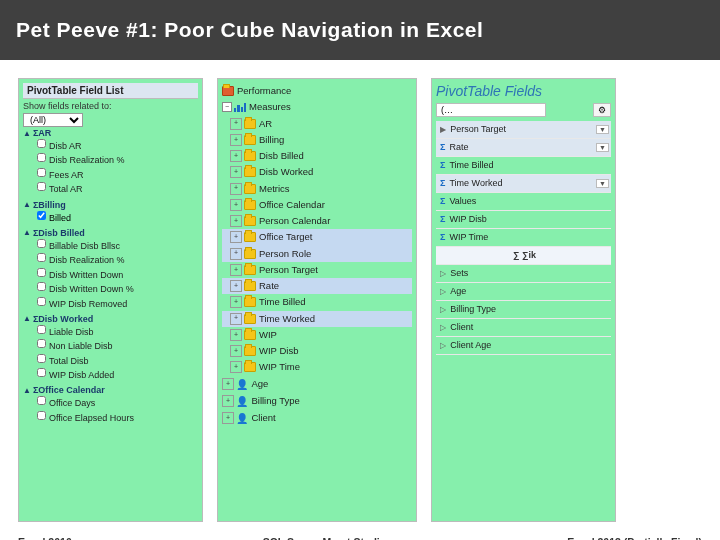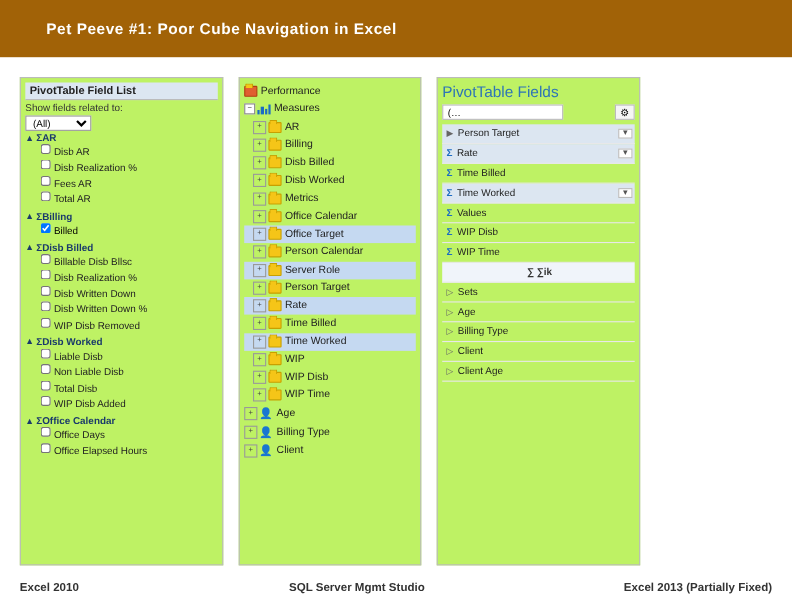--- a/index.html
+++ b/index.html
@@ -5,39 +5,39 @@
     * { box-sizing: border-box; margin: 0; padding: 0; }
     body {
       width: 720px;
       height: 540px;
       font-family: Arial, sans-serif;
       background: #fff;
       overflow: hidden;
     }
 
     .header {
-      background: #a16207;
+      background: #404040;
       color: #fff;
-      font-size: 14px;
+      font-size: 21px;
       font-weight: bold;
-      padding: 18px 42px;
+      padding: 18px 16px;
       letter-spacing: 0.5px;
     }
 
     .main-content {
       display: flex;
       flex-direction: row;
       padding: 18px 18px 10px 18px;
       gap: 14px;
       height: calc(540px - 68px);
     }
 
     
     .panel {
-      background: #bef264;
+      background: #86efac;
       border: 1px solid #bbb;
       display: flex;
       flex-direction: column;
     }
 
     .panel-1 {
       width: 185px;
       min-height: 340px;
       font-size: 9.5px;
       color: #222;
@@ -107,21 +107,21 @@
       width: 9px;
       height: 9px;
     }
 
     .field-item.checked {
       color: #000;
     }
 
     
     .panel-2 {
-      width: 166px;
+      width: 200px;
       font-size: 9.5px;
       color: #222;
       padding: 4px;
       min-height: 360px;
     }
 
     .tree-item {
       display: flex;
       align-items: center;
       padding: 1px 0 1px 0;
@@ -193,20 +193,21 @@
       padding: 4px;
       min-height: 340px;
     }
 
     .panel-3 .panel-title-excel2013 {
       font-size: 14px;
       font-weight: normal;
       color: #2e75b6;
       margin-bottom: 4px;
       font-family: 'Segoe UI', Arial, sans-serif;
+      font-style: italic;
     }
 
     .panel-3 .fields-header-row {
       display: flex;
       align-items: center;
       justify-content: space-between;
       margin-bottom: 4px;
     }
 
     .panel-3 .search-fields {
@@ -456,34 +457,34 @@
     <div class="tree-item tree-level-1">
       <span class="expand-icon">+</span>
       <span class="folder-icon"></span>
       <span>Metrics</span>
     </div>
     <div class="tree-item tree-level-1">
       <span class="expand-icon">+</span>
       <span class="folder-icon"></span>
       <span>Office Calendar</span>
     </div>
+    <div class="tree-item tree-level-1">
+      <span class="expand-icon">+</span>
+      <span class="folder-icon"></span>
+      <span>Person Calendar</span>
+    </div>
     <div class="tree-item tree-level-1 selected-tree">
       <span class="expand-icon">+</span>
       <span class="folder-icon"></span>
       <span>Office Target</span>
     </div>
-    <div class="tree-item tree-level-1">
-      <span class="expand-icon">+</span>
-      <span class="folder-icon"></span>
-      <span>Person Calendar</span>
-    </div>
     <div class="tree-item tree-level-1 selected-tree">
       <span class="expand-icon">+</span>
       <span class="folder-icon"></span>
-      <span>Server Role</span>
+      <span>Person Role</span>
     </div>
     <div class="tree-item tree-level-1">
       <span class="expand-icon">+</span>
       <span class="folder-icon"></span>
       <span>Person Target</span>
     </div>
     <div class="tree-item tree-level-1 selected-tree">
       <span class="expand-icon">+</span>
       <span class="folder-icon"></span>
       <span>Rate</span>

